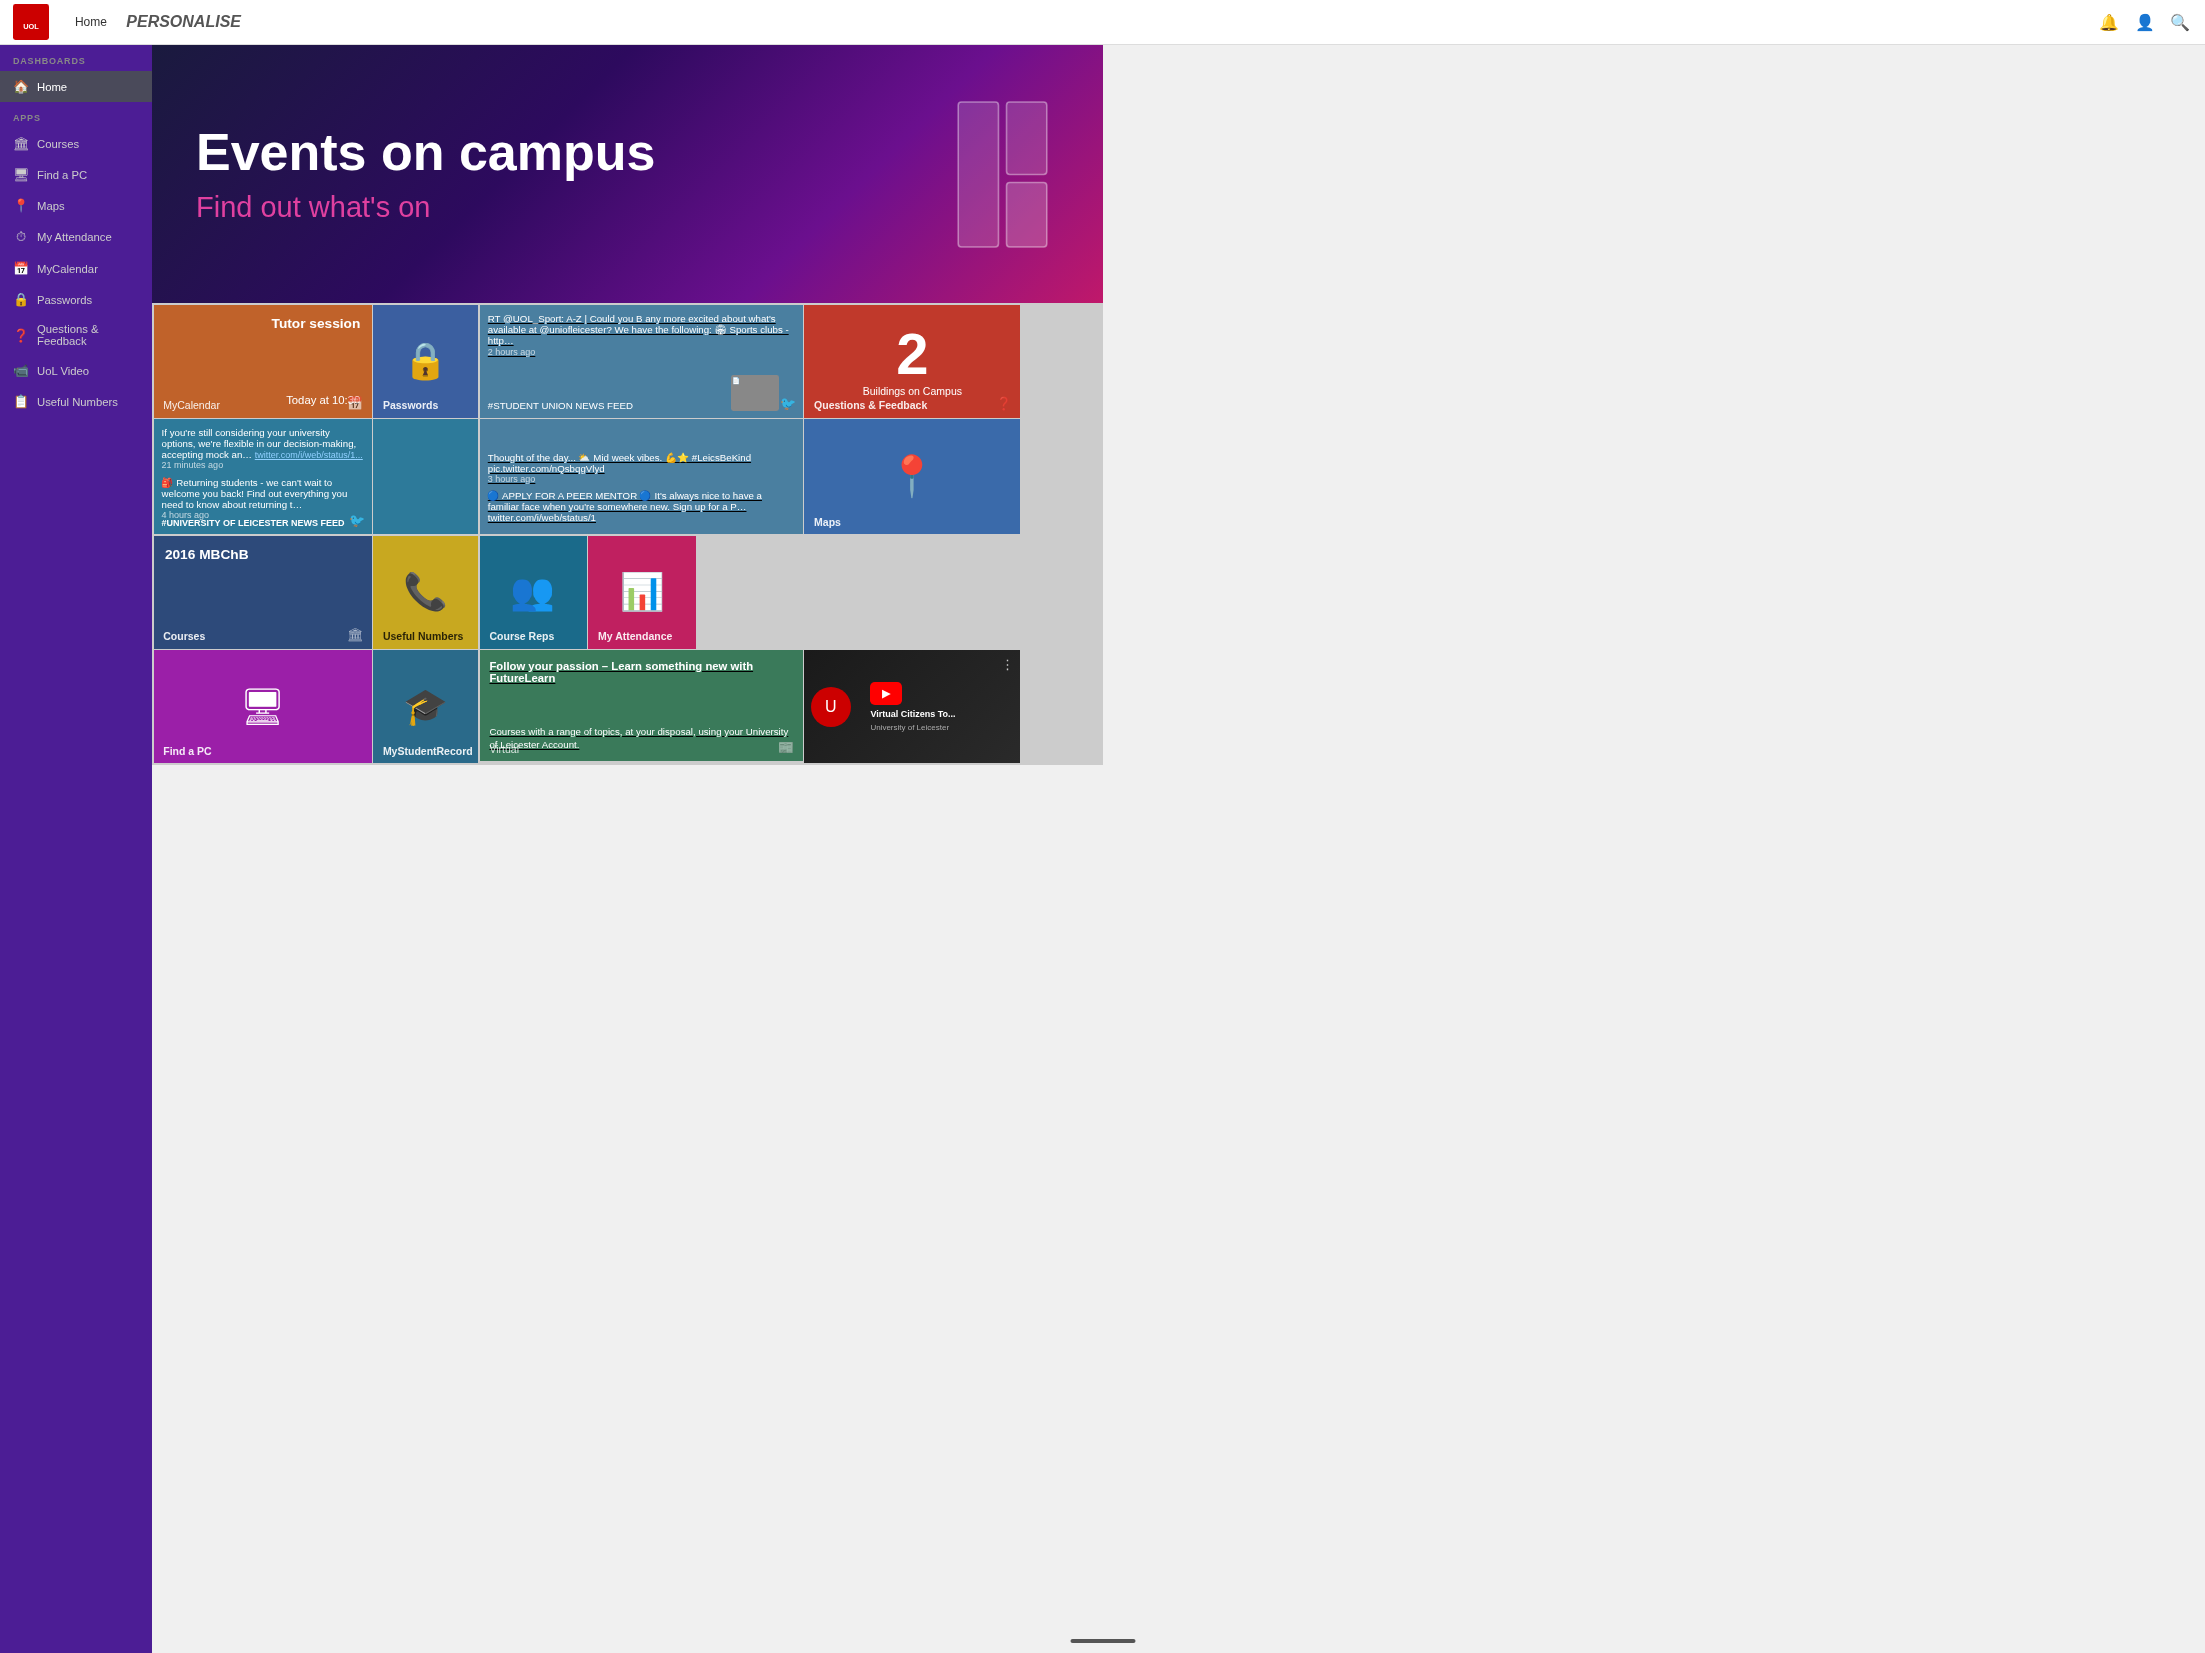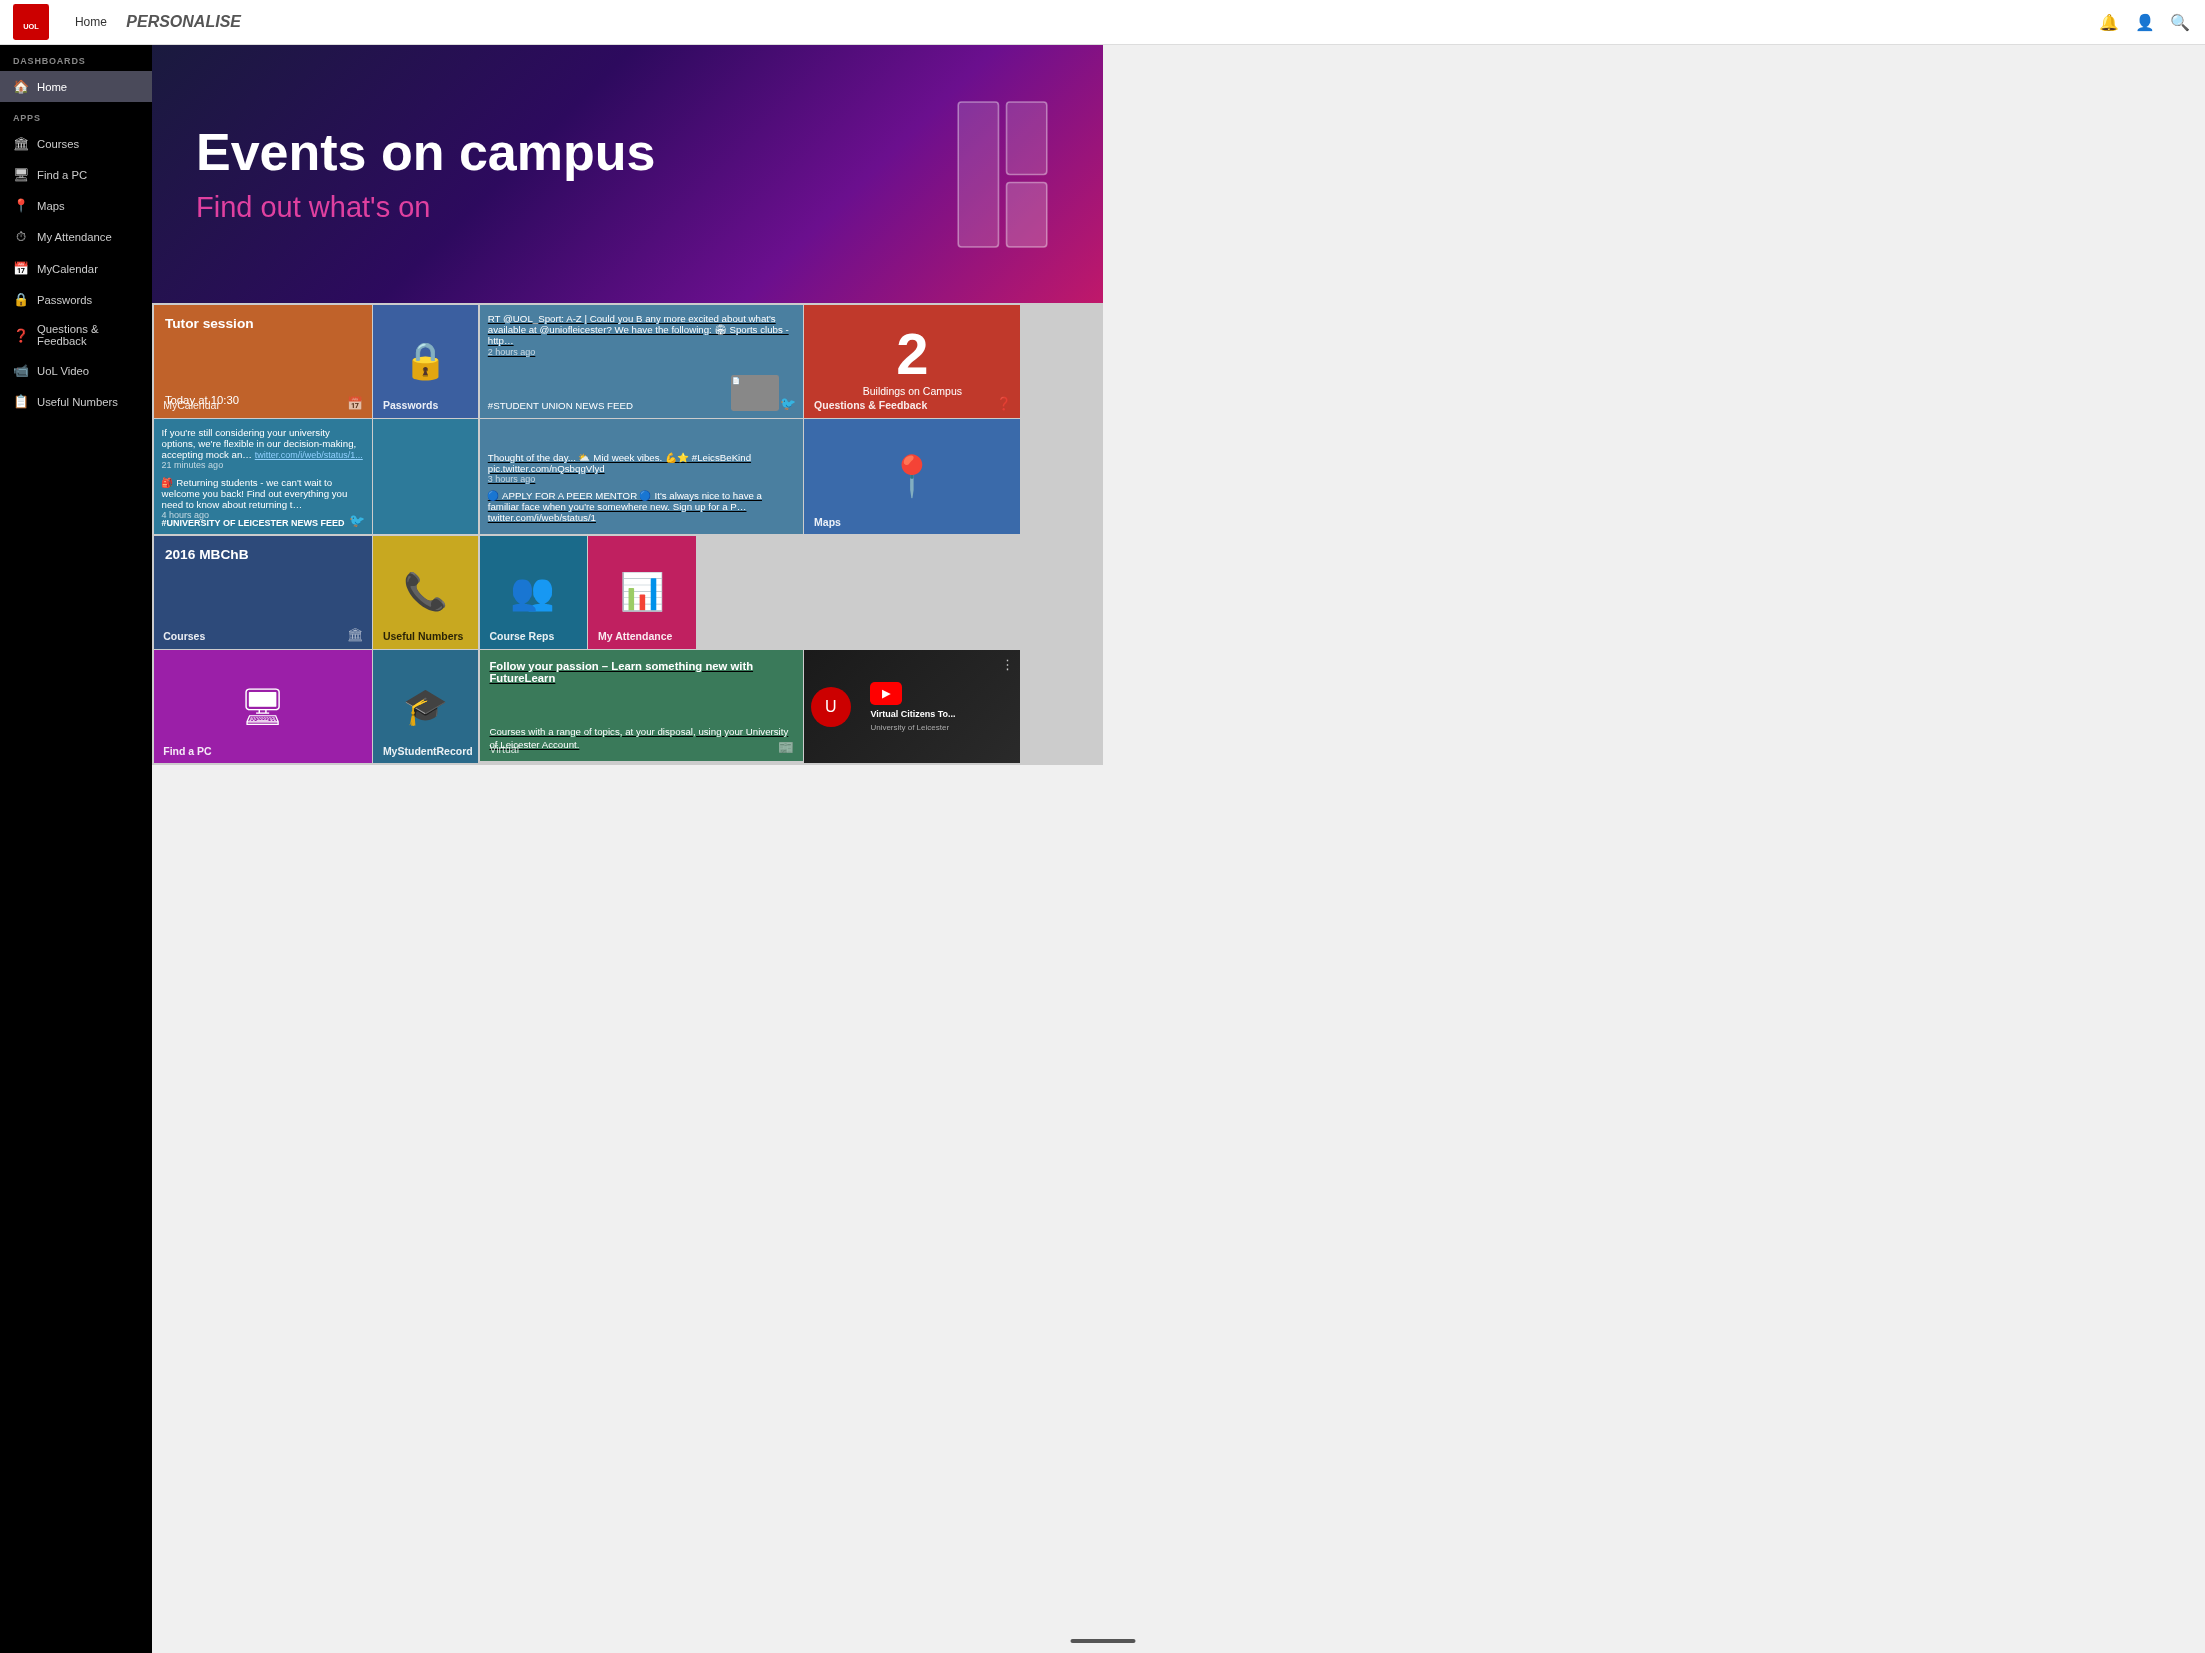--- a/index.html
+++ b/index.html
@@ -55,21 +55,21 @@
       font-size: 16px;
     }
 
     
     .sidebar {
       position: fixed;
       top: 45px;
       left: 0;
       width: 152px;
       bottom: 0;
-      background: #000000;
+      background: #4c1d95;
       color: #ccc;
       overflow-y: auto;
       z-index: 50;
     }
     .sidebar-section-label {
       font-size: 9px;
       font-weight: bold;
       color: #888;
       padding: 11.3px 13px 4.8px;
       letter-spacing: 0.8px;
@@ -124,20 +124,21 @@
       display: flex;
       flex-direction: column;
       justify-content: space-between;
     }
 
     
     .tile-tutor {
       background: #c0622a;
       height: 113px;
       padding: 11.3px;
+      align-items: flex-end;
     }
     .tile-tutor .tile-title { color: #fff; font-size: 13px; font-weight: bold; }
     .tile-tutor .tile-time { color: #fff; font-size: 11.3px; margin-top: 3.2px; }
 
     
     .tile-passwords {
       background: #3b5fa0;
       height: 113px;
       display: flex;
       flex-direction: column;

